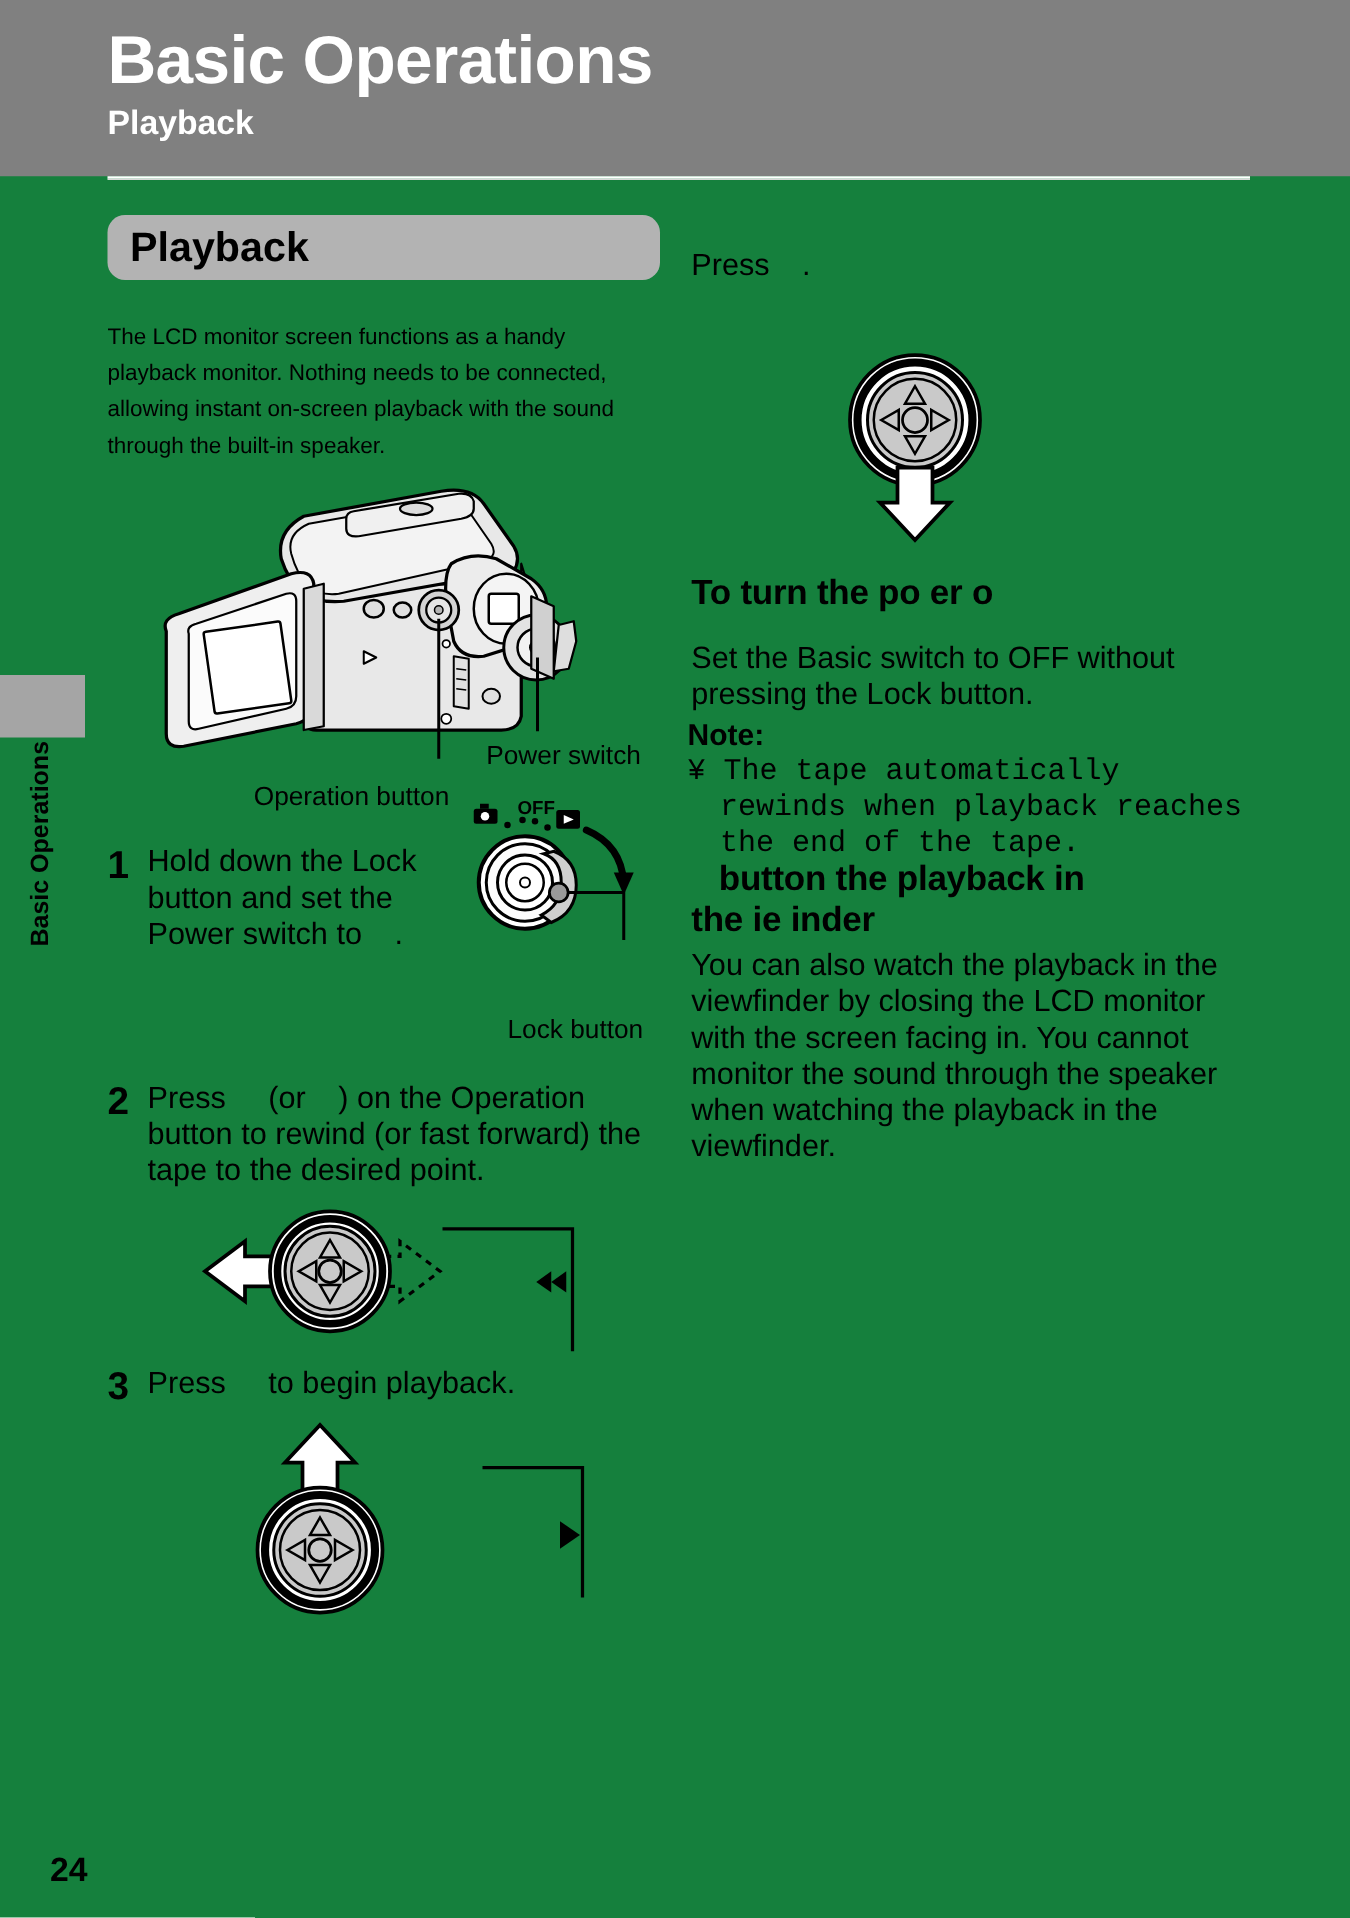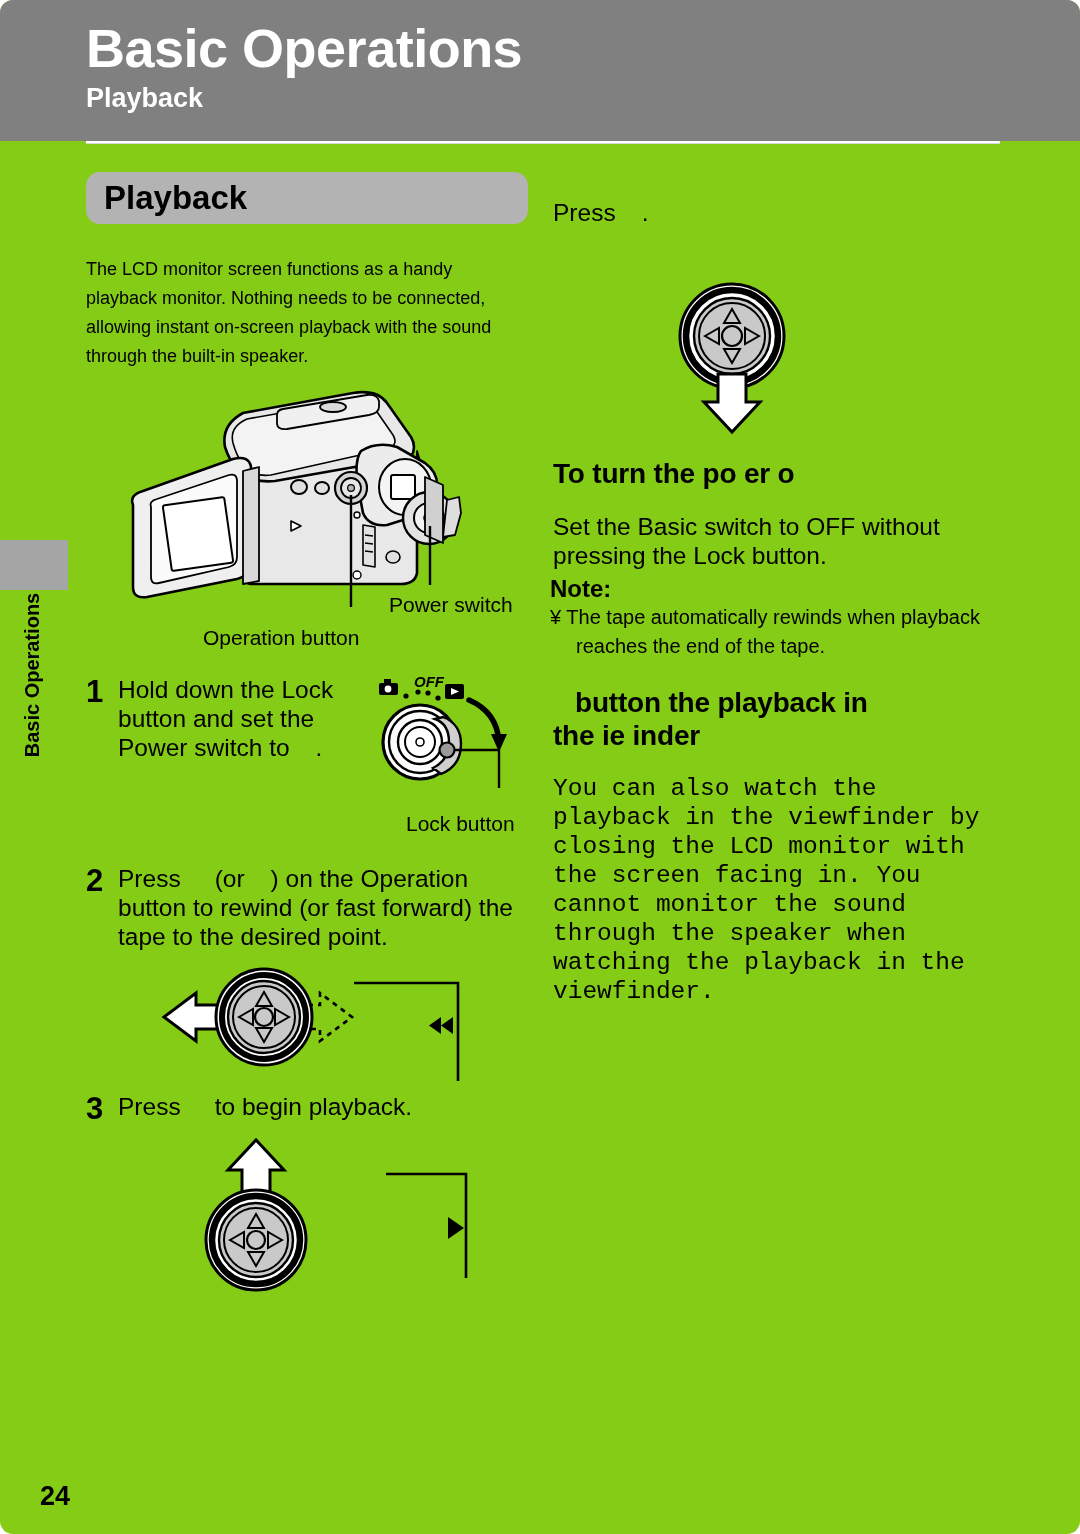--- a/index.html
+++ b/index.html
@@ -8,23 +8,22 @@
     background: #ffffff;
   }
   body {
     font-family: "Liberation Sans", sans-serif;
     color: #000000;
   }
   #page {
     position: relative;
     width: 1080px;
     height: 1534px;
-    background: #84cc16;
+    background: #15803d;
     overflow: hidden;
-    border-radius: 13px;
   }
 
   
   .header-band {
     position: absolute;
     left: 0;
     top: 0;
     width: 1080px;
     height: 141px;
     background: #808080;
@@ -185,25 +184,26 @@
   }
 
   
   .note-title {
     font-size: 24px;
     font-weight: bold;
     line-height: 28px;
     margin: 0;
   }
   .note-item {
-    font-size: 20px;
+    font-size: 24px;
     line-height: 29px;
     margin: 0;
     padding-left: 26px;
     text-indent: -26px;
+    font-family: Liberation Mono, monospace;
   }
 
   
   .page-num {
     position: absolute;
     left: 40px;
     top: 1481px;
     font-size: 27px;
     font-weight: bold;
     line-height: 30px;
@@ -299,21 +299,21 @@
   <div class="fig-caption" style="left:389px; top:592px;">Power switch</div>
   <div class="fig-caption" style="left:203px; top:625px;">Operation button</div>
 
   <div class="step" style="position:absolute; left:86px; top:675px; width:290px;">
     <div class="step-num">1</div>
     <div class="step-text">
       <span>Hold down the Lock button and set the Power switch to</span><span class="gap-glyph"></span><span>.</span>
     </div>
   </div>
 
-  <div class="illus" style="left:373px; top:672px;font-style:italic;">
+  <div class="illus" style="left:373px; top:636px;">
     <svg width="160" height="130" viewBox="0 0 160 130" xmlns="http://www.w3.org/2000/svg">
 
       <g>
         <rect x="6" y="11" width="19" height="12" rx="2" fill="#000"></rect>
         <rect x="11" y="7" width="7" height="4" fill="#000"></rect>
         <circle cx="15" cy="17" r="3.4" fill="#fff"></circle>
       </g>
 
       <circle cx="33" cy="24" r="2.6" fill="#000"></circle>
       <circle cx="45" cy="20" r="2.6" fill="#000"></circle>
@@ -446,18 +446,18 @@
     <p class="note-title">Note:</p>
     <p class="note-item">
       <span>¥</span>
       <span>The tape automatically rewinds when playback reaches the end of the tape.</span>
     </p>
   </div>
 
   <div style="position:absolute; left:553px; top:686px; width:447px;">
     <h2 class="rc-h" style="text-indent:22px;">button the playback in</h2>
     <h2 class="rc-h">the  ie  inder</h2>
-    <p class="rc-p" style="margin-top:22px;font-family:Liberation Mono, monospace;">You can also watch the playback in the viewfinder by closing the LCD monitor with the screen facing in. You cannot monitor the sound through the speaker when watching the playback in the viewfinder.</p>
+    <p class="rc-p" style="margin-top:6px;">You can also watch the playback in the viewfinder by closing the LCD monitor with the screen facing in. You cannot monitor the sound through the speaker when watching the playback in the viewfinder.</p>
   </div>
 
   <div class="page-num">24</div>
 
 </div>
 
 </body></html>

